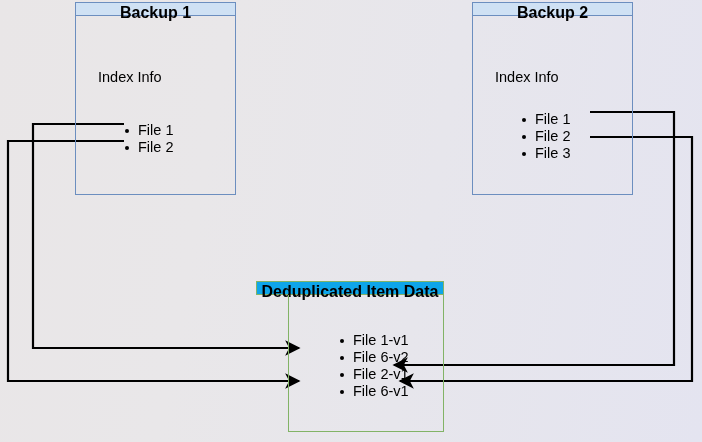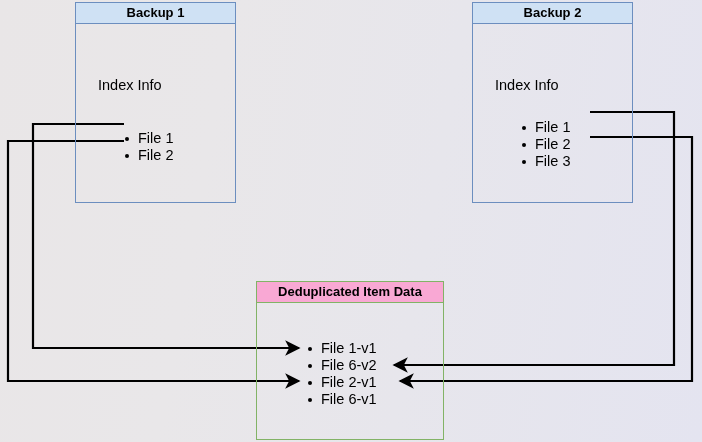--- a/index.html
+++ b/index.html
@@ -27,24 +27,24 @@
     pointer-events: none;
   }
 
   
   .node {
     position: absolute;
     box-sizing: border-box;
   }
   .node-header {
     box-sizing: border-box;
-    height: 22px;
+    height: 14px;
     line-height: 20px;
     text-align: center;
-    font-size: 13px;
+    font-size: 16px;
     font-weight: bold;
     color: #000000;
   }
   .node-body {
     box-sizing: border-box;
     position: relative;
   }
 
   
   .backup .node-header {
@@ -53,21 +53,21 @@
   }
   .backup .node-body {
     background: transparent;
     border: 1px solid #6c8ebf;
     border-top: none;
     text-align: right;
   }
 
   
   .dedup .node-header {
-    background: #f9a8d4;
+    background: #0ea5e9;
     border: 1px solid #82b366;
   }
   .dedup .node-body {
     background: transparent;
     border: 1px solid #82b366;
     border-top: none;
   }
 
   .index-label {
     position: absolute;
@@ -141,21 +141,21 @@
       <ul class="file-list" style="left:46px; top:95px;">
         <li>File 1</li>
         <li>File 2</li>
         <li>File 3</li>
       </ul>
     </div>
   </div>
 
   <div class="node dedup" style="left:256px; top:281px; width:188px; height:159px;">
     <div class="node-header">Deduplicated Item Data</div>
-    <div class="node-body" style="height:137px;">
+    <div class="node-body" style="height:137px;margin-left:32px;">
       <ul class="file-list" style="left:48px; top:37px;">
         <li>File 1-v1</li>
         <li>File 6-v2</li>
         <li>File 2-v1</li>
         <li>File 6-v1</li>
       </ul>
     </div>
   </div>
 
 </div>

